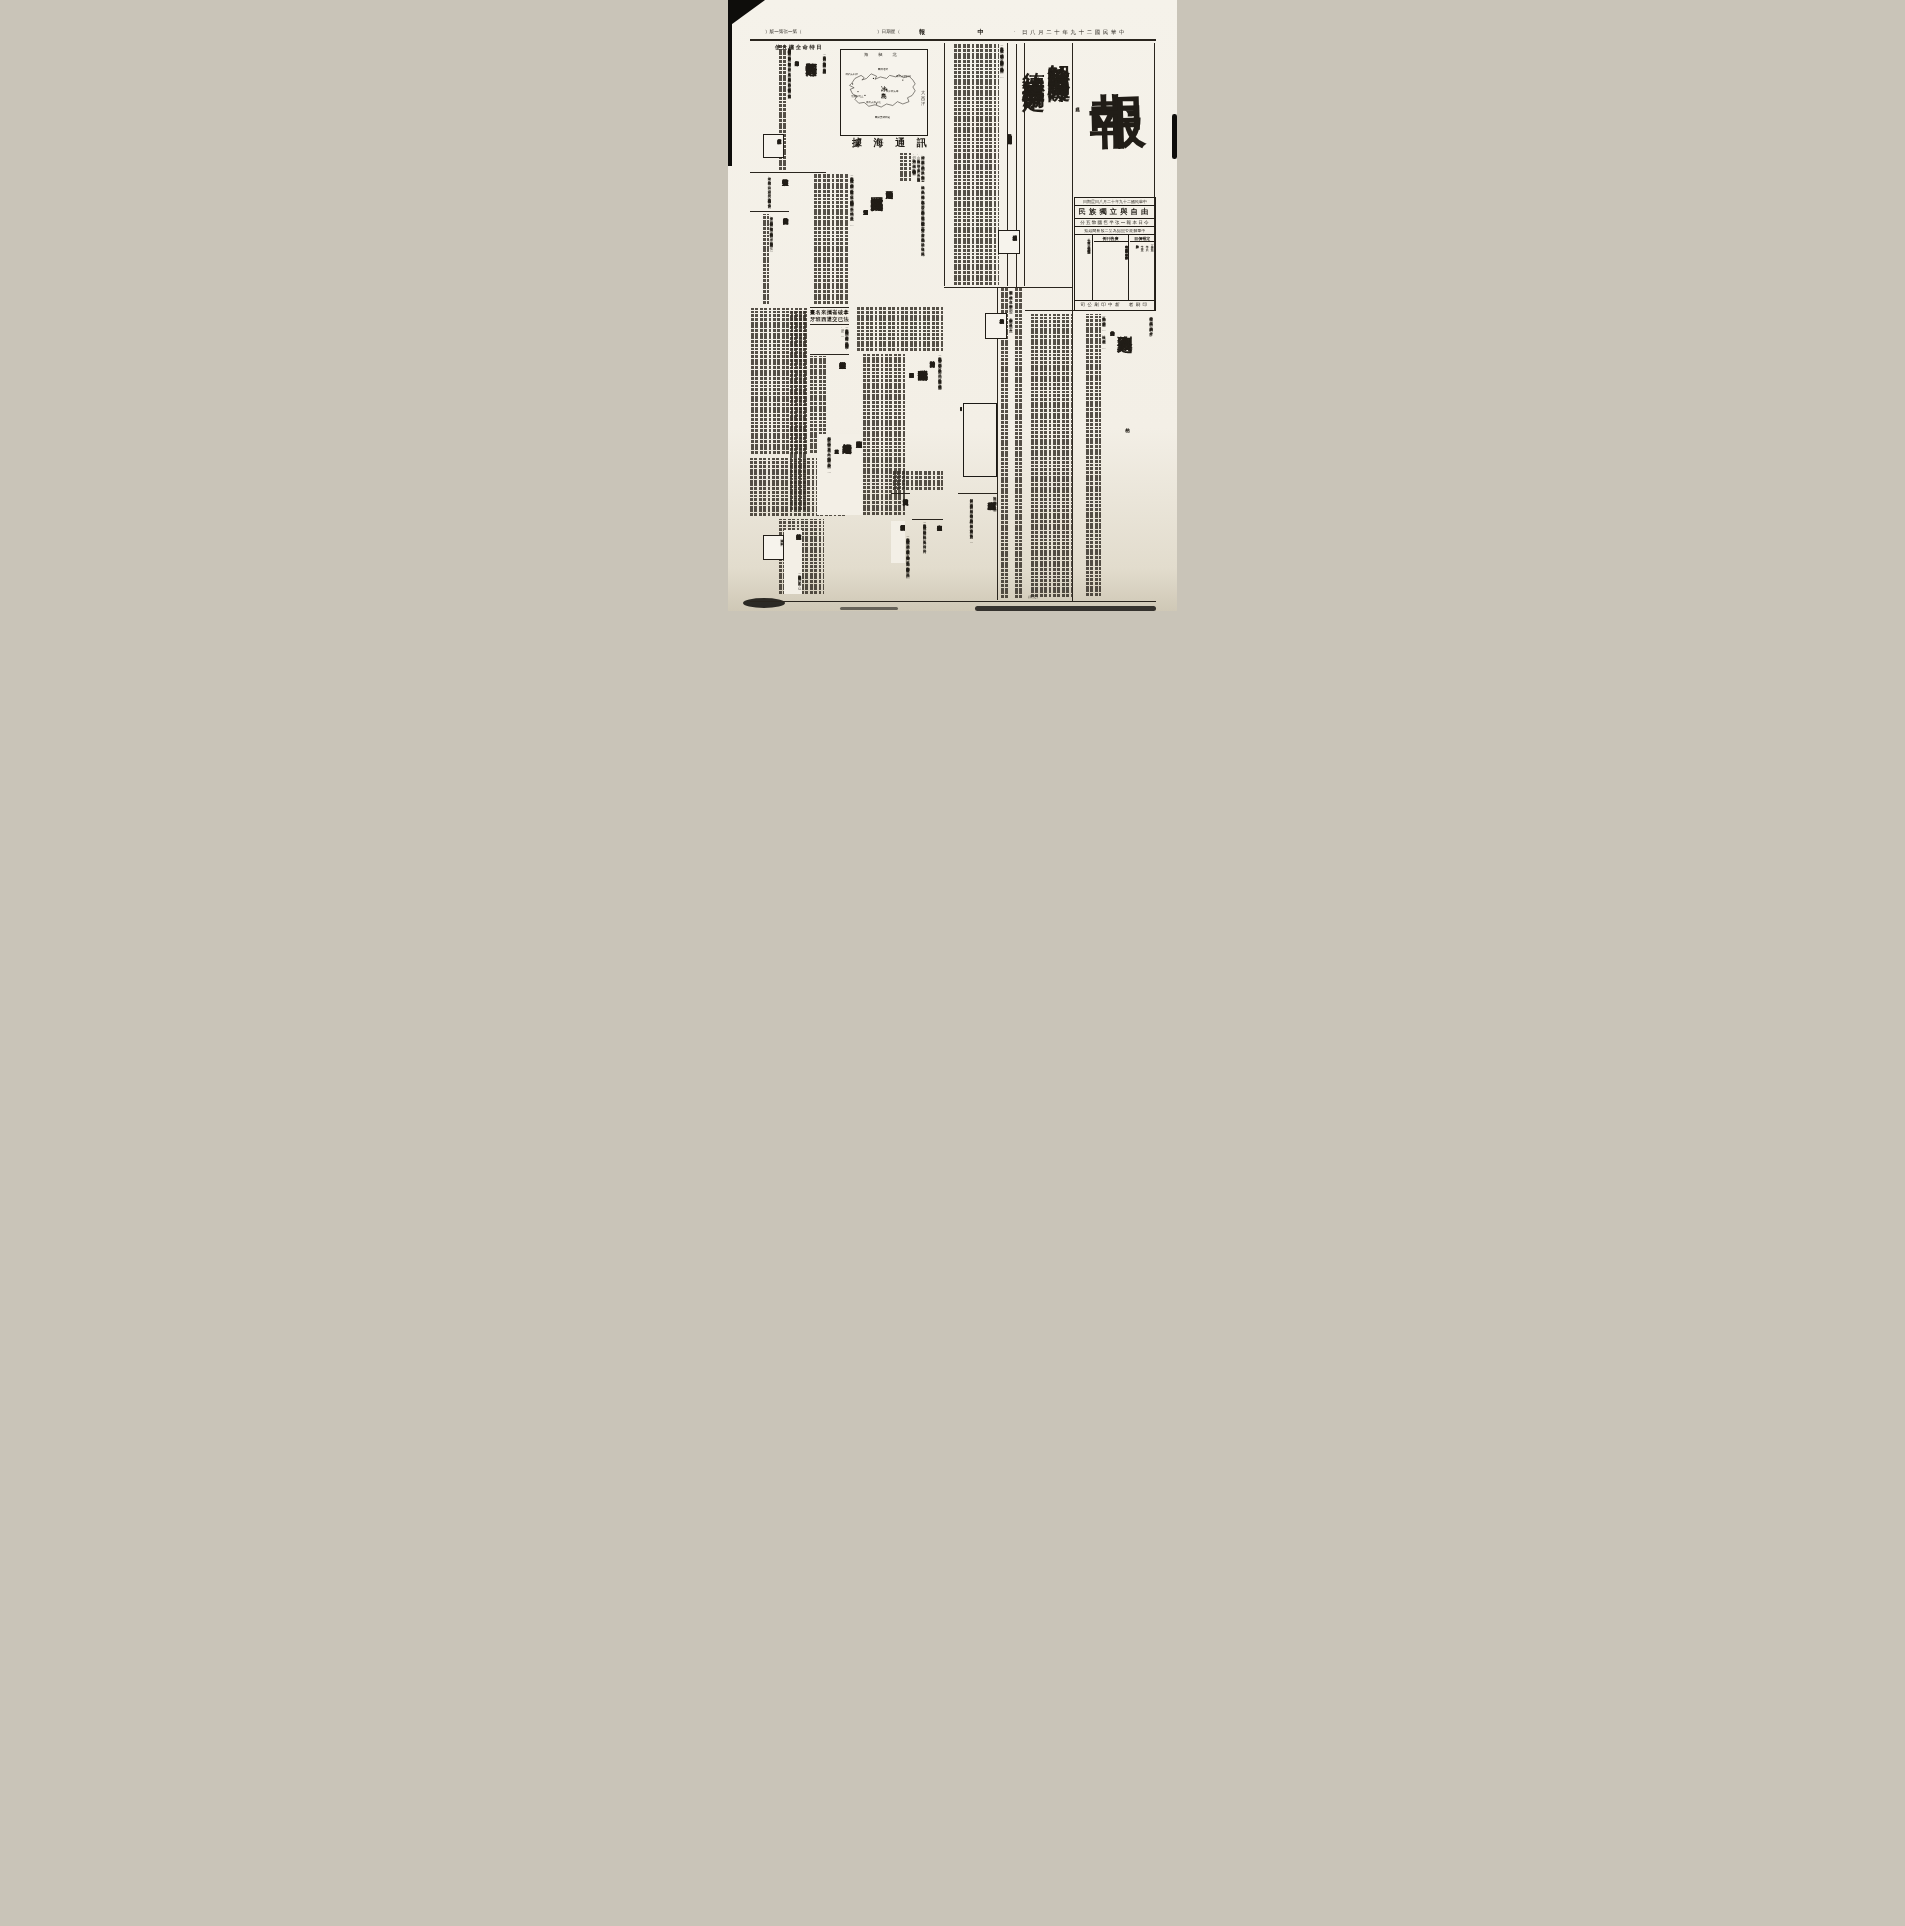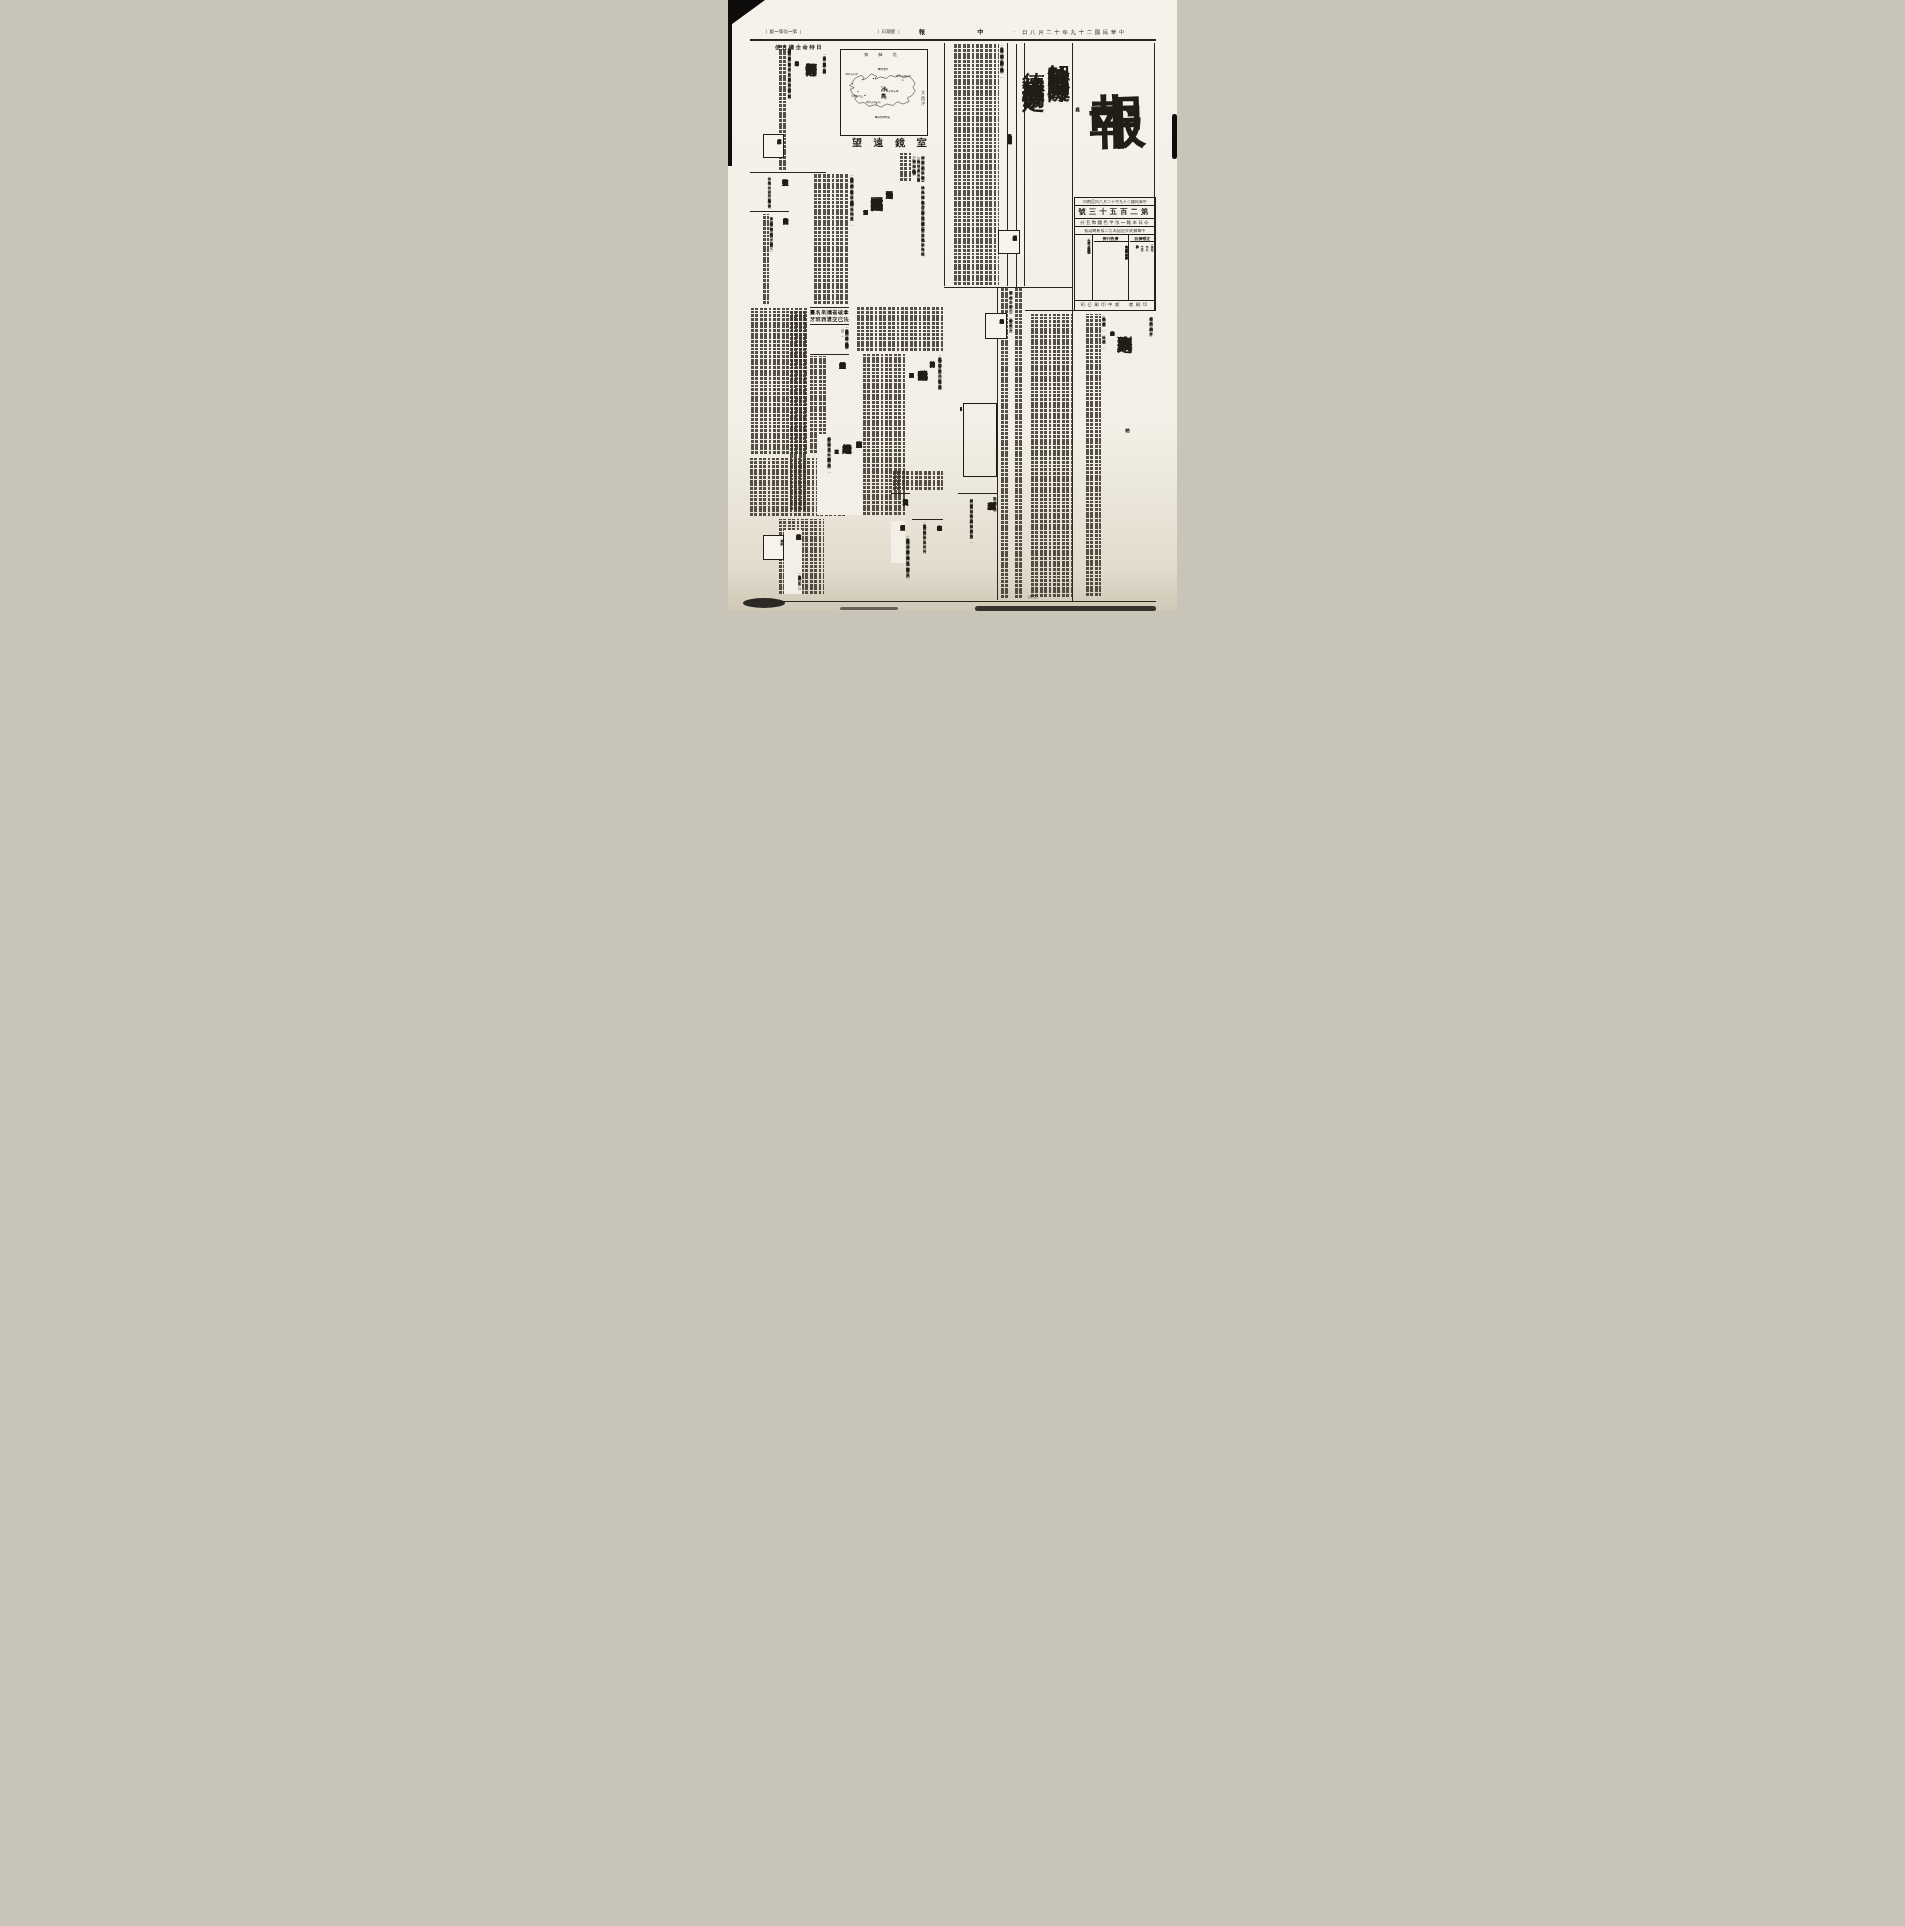--- a/index.html
+++ b/index.html
@@ -56,21 +56,21 @@
   <div class="vrule" style="left:269px;top:287px;height:313px;"></div>
   <div class="hrule" style="left:216px;top:287px;width:128px;"></div>
   <div class="hrule" style="left:297px;top:310px;width:129px;height:0.8px;"></div>
   <div class="hrule" style="left:22px;top:601px;width:406px;height:1px;"></div>
 
   <div class="art v" style="left:357px;top:47px;width:66px;height:149px;font-size:57px;line-height:66px;font-weight:900;transform:rotate(-1.5deg);">中報</div>
   <div class="art v" style="left:346px;top:104px;width:6.2px;height:35px;font-size:4.2px;line-height:6.2px;">汪兆銘題</div>
 
   <div class="art" style="left:346px;top:197px;width:80px;height:112px;border:0.6px solid #211d17;">
     <div class="hrev" style="font-size:4px;text-align:center;padding:1.2px 0;border-bottom:0.5px solid #211d17;">日期星日八月二十年九十二國民華中</div>
-    <div class="hrev" style="font-size:7.3px;font-weight:700;text-align:center;letter-spacing:3.1px;padding:0.8px 0;border-bottom:0.5px solid #211d17;">號三十五百二第</div>
+    <div class="hrev" style="font-size:7.3px;font-weight:700;text-align:center;letter-spacing:3.1px;padding:0.8px 0;border-bottom:0.5px solid #211d17;">民族獨立與自由</div>
     <div class="hrev" style="font-size:4.6px;text-align:center;letter-spacing:1.2px;padding:1.2px 0;border-bottom:0.5px solid #211d17;">分五幣國售半張一報本日今</div>
     <div class="hrev" style="font-size:3.7px;text-align:center;letter-spacing:0.4px;padding:0.8px 0;border-bottom:0.5px solid #211d17;">類紙聞新類二第為認記登政郵華中</div>
     <div style="display:flex;flex-direction:row-reverse;height:65px;">
       <div style="width:24px;border-left:0.5px solid #211d17;padding:0.8px;">
         <div class="hrev" style="font-size:4px;font-weight:700;text-align:center;border-bottom:0.4px solid #211d17;">目價報定</div>
         <div class="v" style="height:54px;width:100%;font-size:2.9px;line-height:5px;padding-top:1.2px;">
           <span>一個月　一元五角</span><br>
           <span>半年　八元</span><br>
           <span>全年　十五元</span><br>
           <span>國外郵費外加</span>
@@ -132,21 +132,21 @@
     <div class="v" style="position:absolute;right:1.5px;top:37px;width:5.4px;height:35px;font-size:4.2px;letter-spacing:5.4px;">大西洋</div>
     <div class="v" style="position:absolute;left:40px;top:31px;width:7px;height:27px;font-size:5.8px;font-weight:700;letter-spacing:7px;">冰島</div>
     <div class="hrev" style="position:absolute;left:4.6px;top:23px;font-size:2.5px;">得約夫利伊</div>
     <div class="hrev" style="position:absolute;left:37px;top:17.7px;font-size:2.5px;">爾得塔斯</div>
     <div class="hrev" style="position:absolute;left:55px;top:25.4px;font-size:2.5px;">得約夫斯的利</div>
     <div class="hrev" style="position:absolute;left:45px;top:40px;font-size:2.5px;">田米斯夫哥</div>
     <div class="hrev" style="position:absolute;left:10px;top:45px;font-size:2.5px;">克維耶克立</div>
     <div class="hrev" style="position:absolute;left:25px;top:51px;font-size:2.5px;">得約夫那夫哈</div>
     <div class="hrev" style="position:absolute;left:34px;top:66px;font-size:2.5px;">爾納受特斯羅</div>
   </div>
-  <div class="art hrev" style="left:124px;top:136px;font-size:10px;font-weight:900;letter-spacing:11.6px;">望遠鏡室</div>
+  <div class="art hrev" style="left:124px;top:136px;font-size:10px;font-weight:900;letter-spacing:11.6px;">據海通訊</div>
   <div class="art v b" style="left:112px;top:153px;width:85px;height:28.5px;">
     <span>即隸於英國、面積十萬二千八百公里、全島沿岸峭壁削立、形成許多島、內地多火山與溫泉、有希克剎活山、和大間歇溫泉、均極著名、山上尤多瀑布、且富水力、島上冰河隨處皆有、發脫那冰河、為歐洲冰河之冠、而冰田棋佈、估計冰田總面積約佔全面積七分之一、</span>
     <i class="tx" style="width:11.6px;height:28px;"></i>
   </div>
   <div class="art v b" style="left:168px;top:183px;width:29px;height:102px;">
     <span>氣候極寒冷、全島居民約十萬、血統純屬丹麥種、人民大都以畜牧為業、捕漁度生者次之、哈夫那夫約得為全島首邑、其次即推立克耶維克、兩地皆位於島之西南岸半島上、距哥本哈根約一千五百海里、島上所產家畜、乳酪魚類等產物、皆賴以輸出、自歐戰爆發、英即武裝冰島、</span>
   </div>
 
   <div class="art v" style="left:127px;top:183px;width:39px;height:102px;">
     <span style="display:inline-block;font-size:7.3px;font-weight:700;height:99px;padding-top:2.3px;">南大西洋怒濤勃起</span>

